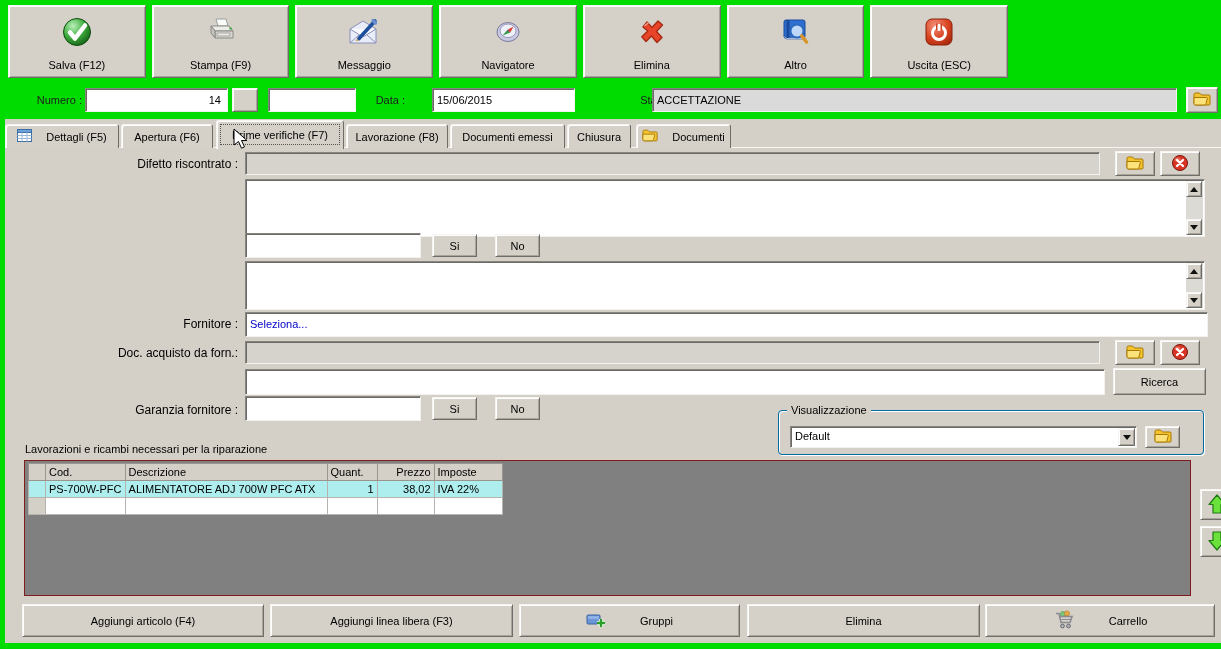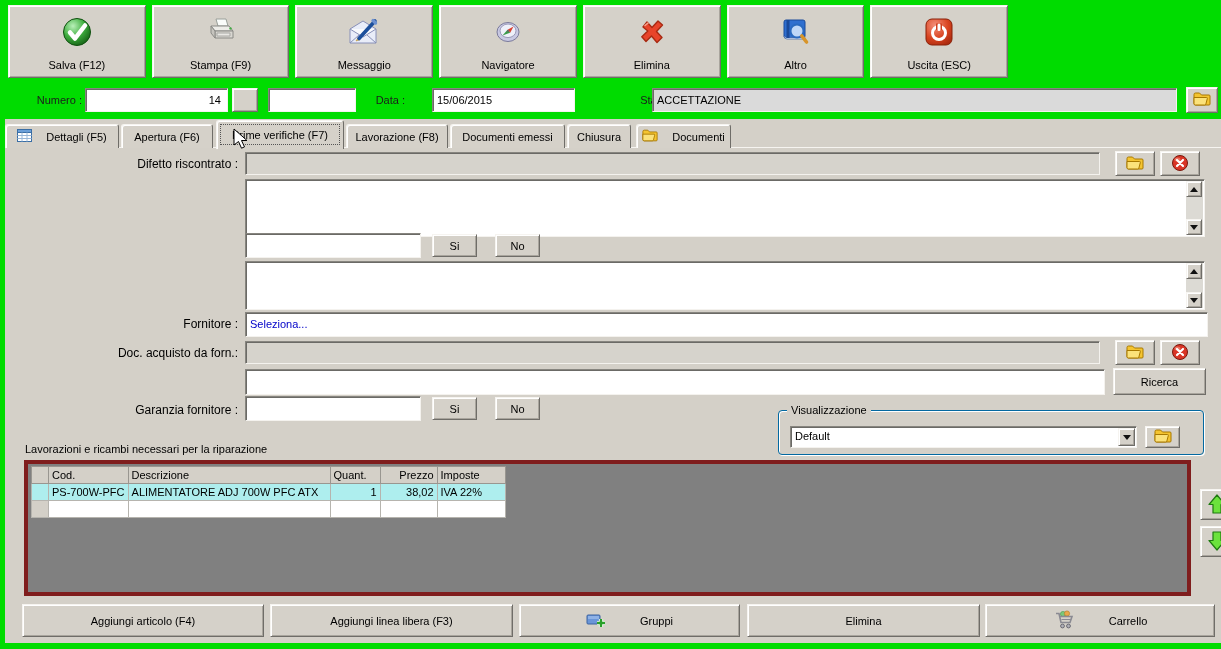--- a/index.html
+++ b/index.html
@@ -60,21 +60,21 @@
   .tri-dn { width:0; height:0; border-left:4px solid transparent; border-right:4px solid transparent; border-top:5px solid #111; }
   .smallbtn { position:absolute; display:flex; align-items:center; justify-content:center; }
   .link { color:#0000c8; font-size:11px; }
 
   .groupbox { position:absolute; border:1px solid #0369a1; border-radius:4px; box-shadow: inset 1px 1px 0 #fff, 1px 1px 0 #fff; }
   .gblegend { position:absolute; top:-7px; left:8px; background:#d4d0c8; padding:0 4px; font-size:11px; }
   .combo { position:absolute; }
   .combotext { position:absolute; left:4px; top:3px; font-size:11px; }
   .droparrow { position:absolute; top:1px; right:1px; bottom:1px; width:17px; display:flex; align-items:center; justify-content:center; }
 
-  .gridpanel { position:absolute; background:#808080; border:4px solid #7f1d1d; }
+  .gridpanel { position:absolute; background:#808080; border:1px solid #7f1d1d; }
   table.grid { position:absolute; left:3px; top:2px; border-collapse:collapse; background:#fff; border:1px solid #303030; table-layout:fixed; }
   table.grid th, table.grid td { border:1px solid #b6b4ae; height:17px; padding:0 3px; font-size:11px; font-weight:normal; white-space:nowrap; overflow:hidden; text-align:left; }
   table.grid th { background:#d4d0c8; border-color:#999690; }
   td.selcell, th.selcell { background:#d4d0c8; border-color:#999690; }
   tr.selected td { background:#aeeeee; }
   .num { text-align:right !important; }
 
   .footbtn { position:absolute; top:485px; height:33px; display:flex; align-items:center; justify-content:center; gap:34px; font-size:11px; }
 </style>
 </head>

